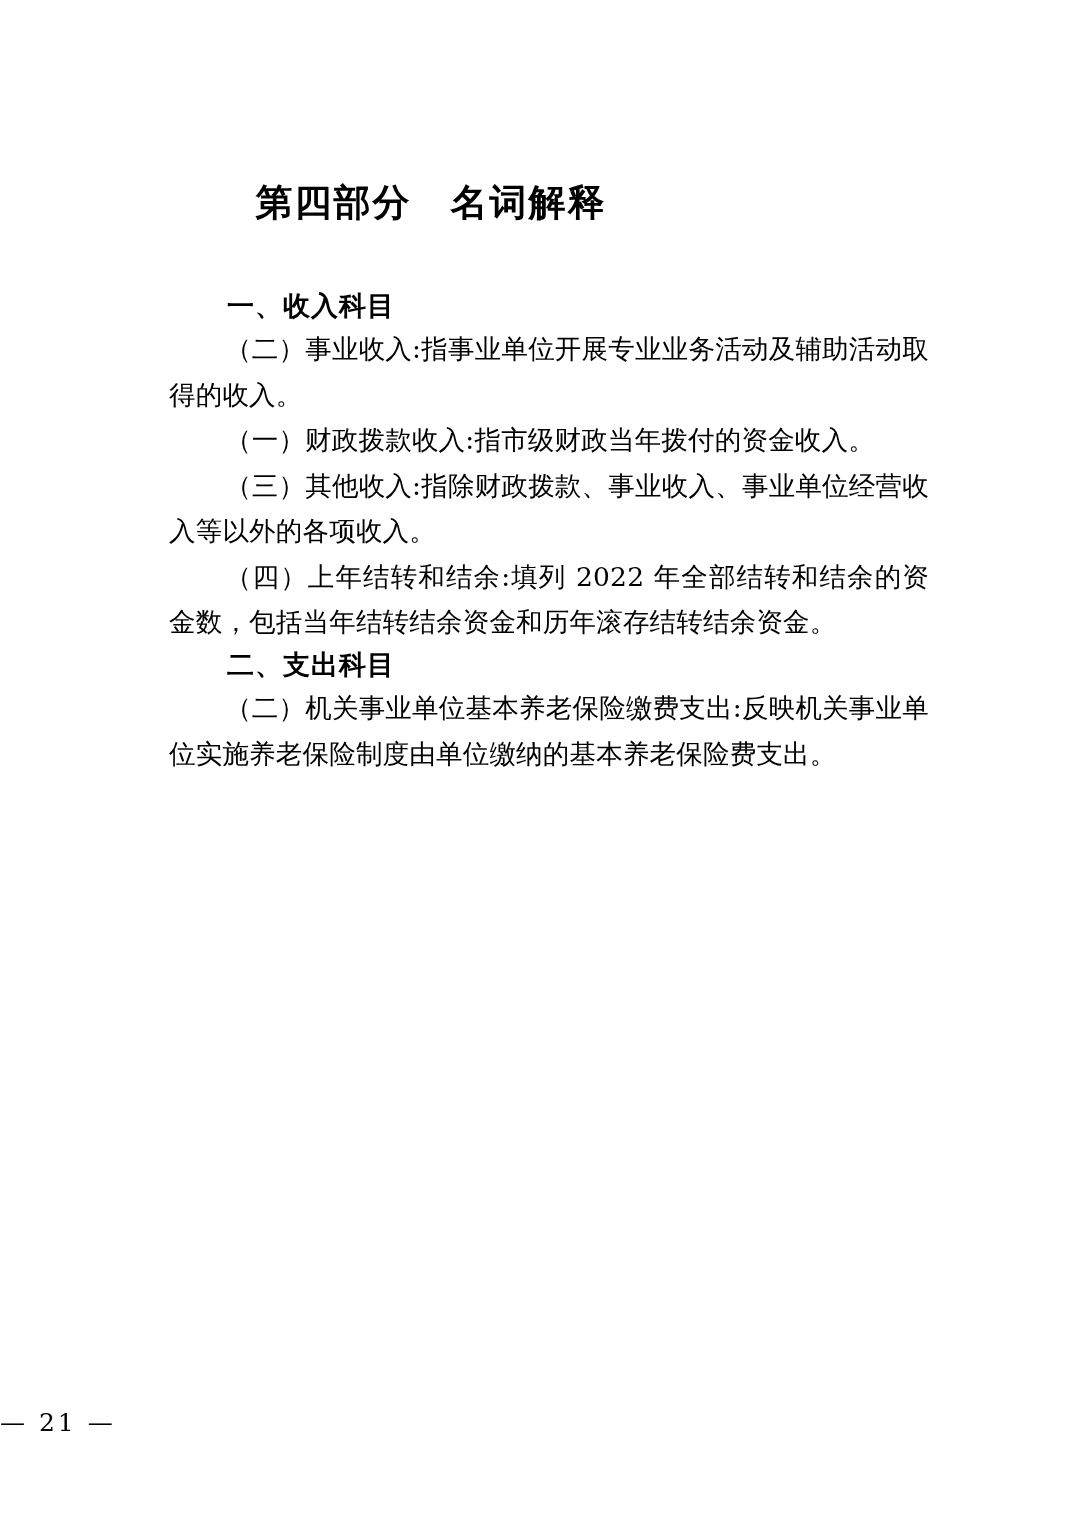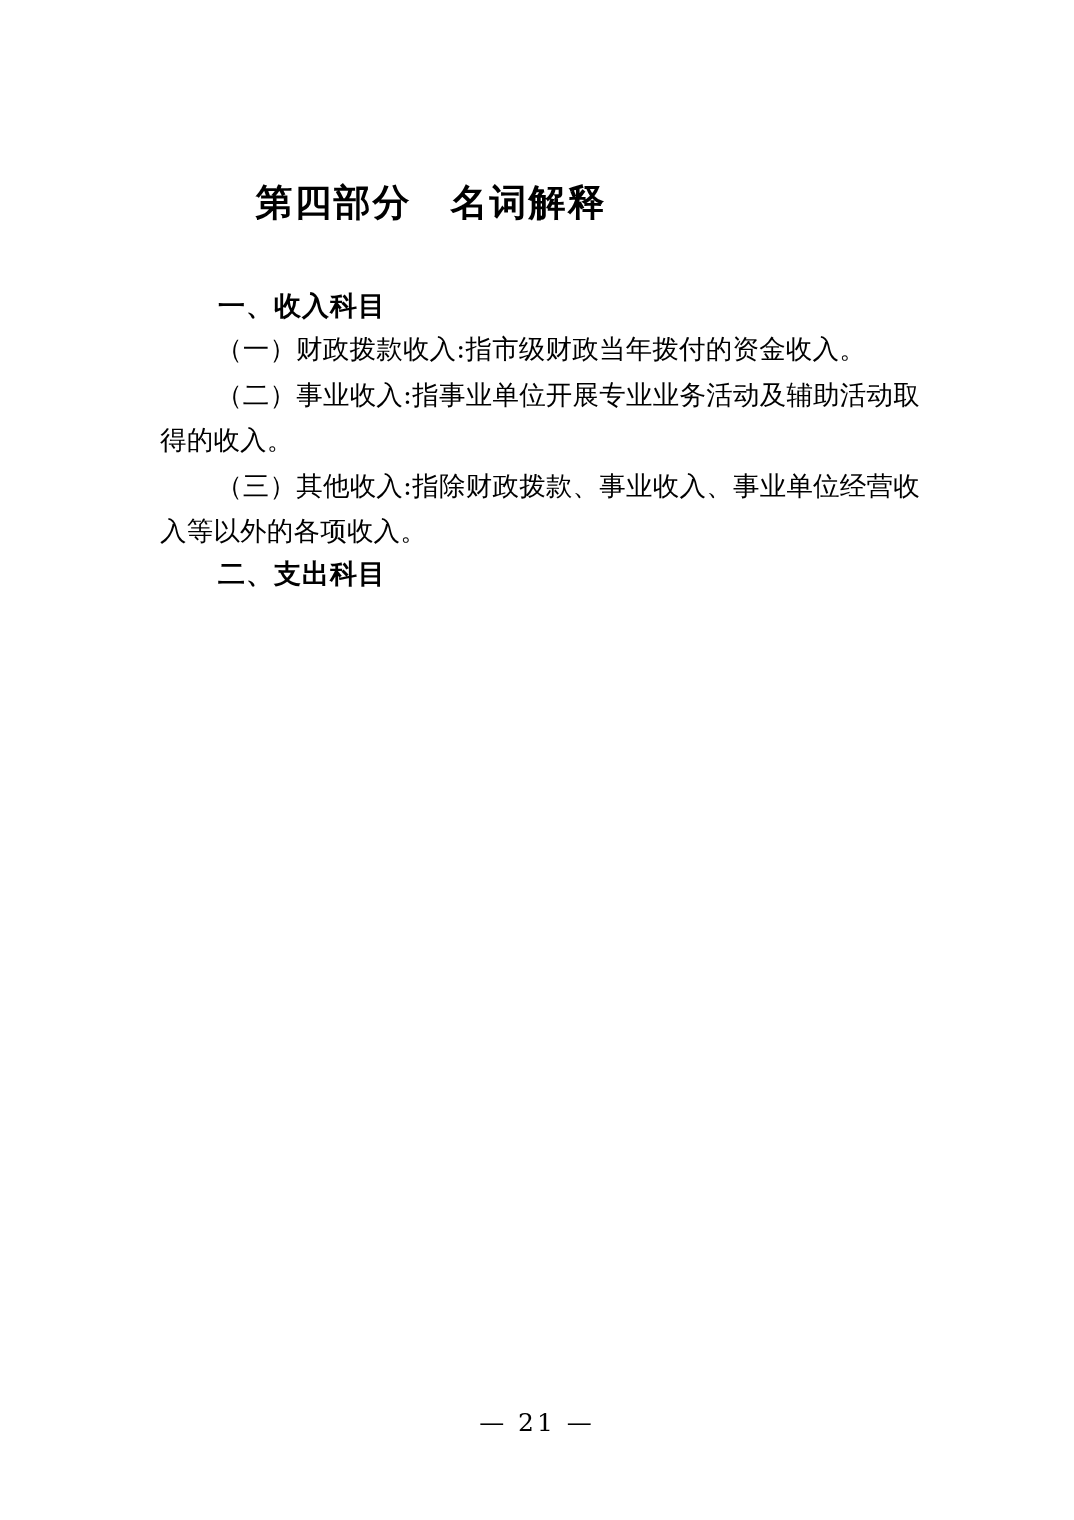--- a/index.html
+++ b/index.html
@@ -28,21 +28,21 @@
     left: 0;
     top: 178px;
     width: 862px;
     text-align: center;
     font-size: 37px;
     font-weight: bold;
     letter-spacing: 2px;
   }
   .body-block {
     position: absolute;
-    left: 160px;
+    left: 169px;
     top: 292px;
     width: 760px;
   }
   .h2 {
     font-size: 27px;
     font-weight: bold;
     line-height: 1.0;
     margin: 0 0 7px 0;
     padding-left: 58px;
     letter-spacing: 1px;
@@ -55,40 +55,41 @@
     text-justify: inter-ideograph;
     text-indent: 56px;
     letter-spacing: 0.2px;
   }
   .spacer-sm { height: 6px; }
   .pagenum {
     position: absolute;
     left: 0;
     top: 1408px;
     width: 1074px;
-    text-align: center;
     font-size: 25px;
     letter-spacing: 3px;
   }
 </style>
 </head>
 <body>
 
 <div class="page">
 
   <div class="title">第四部分　名词解释</div>
 
   <div class="body-block">
 
     <div class="h2">一、收入科目</div>
+    <p class="para">（二）事业收入:指事业单位开展专业业务活动及辅助活动取得的收入。</p>
     <p class="para">（一）财政拨款收入:指市级财政当年拨付的资金收入。</p>
-    <p class="para">（二）事业收入:指事业单位开展专业业务活动及辅助活动取得的收入。</p>
     <p class="para">（三）其他收入:指除财政拨款、事业收入、事业单位经营收入等以外的各项收入。</p>
+    <p class="para">（四）上年结转和结余:填列 2022 年全部结转和结余的资金数，包括当年结转结余资金和历年滚存结转结余资金。</p>
 
     <div class="spacer-sm"></div>
 
     <div class="h2">二、支出科目</div>
+    <p class="para">（二）机关事业单位基本养老保险缴费支出:反映机关事业单位实施养老保险制度由单位缴纳的基本养老保险费支出。</p>
 
   </div>
 
   <div class="pagenum">— 21 —</div>
 
 </div>
 
 </body></html>

